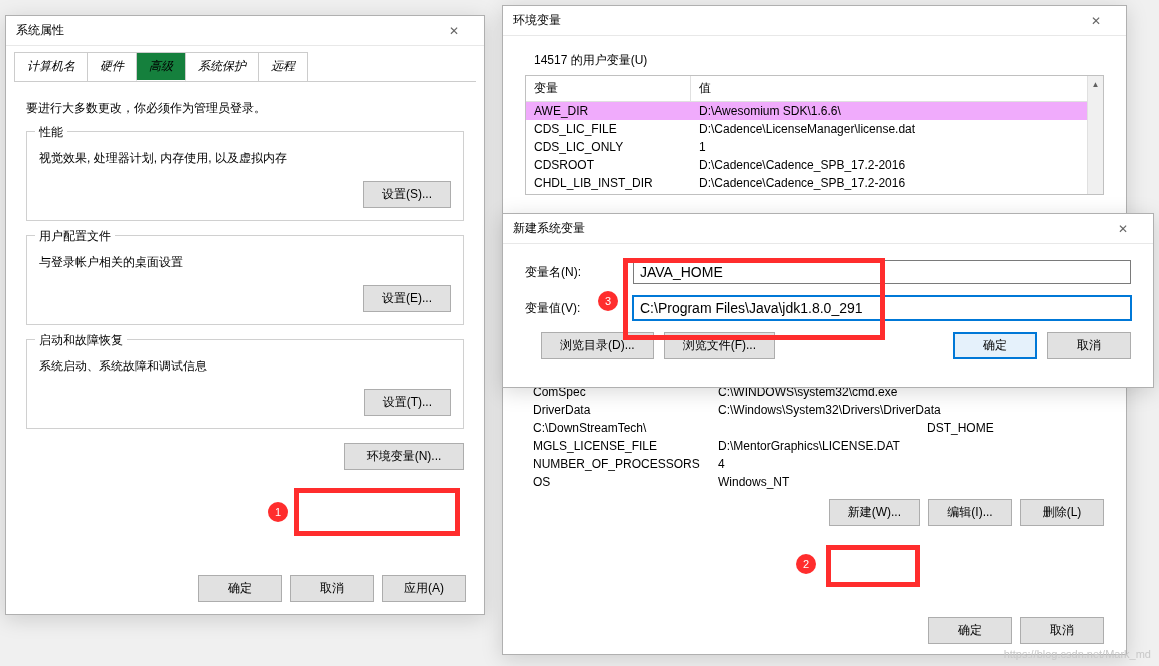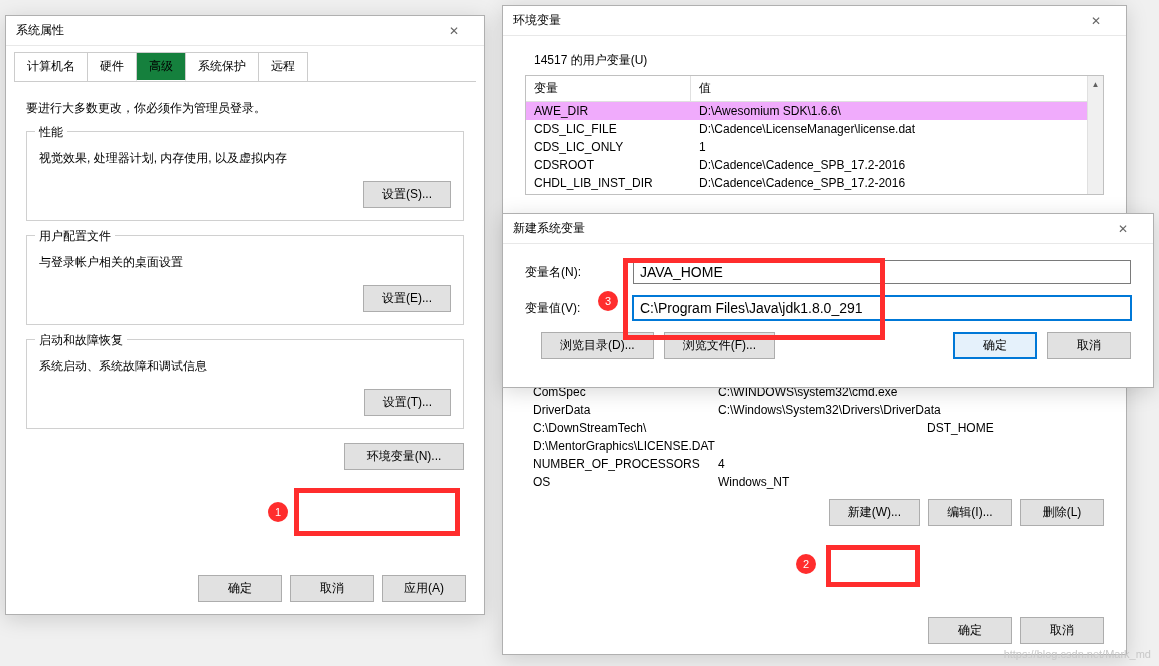--- a/index.html
+++ b/index.html
@@ -6,21 +6,21 @@
     body { margin: 0; background: #f0f0f0; width: 1159px; height: 666px; position: relative; color: #000; }
     
     .dialog { position: absolute; background: #fff; border: 1px solid #b0b0b0; box-shadow: 0 4px 20px rgba(0,0,0,0.15); }
     .titlebar { height: 30px; padding: 0 10px; display: flex; align-items: center; justify-content: space-between; background: #fff; border-bottom: 1px solid #e8e8e8; }
     .titlebar .title { color: #000; }
     .titlebar .close-x { width: 40px; height: 30px; display: flex; align-items: center; justify-content: center; color: #666; cursor: pointer; }
 
     
     #sysprops { left: 5px; top: 15px; width: 480px; height: 600px; }
     .tabbar { display: flex; padding: 6px 8px 0 8px; }
-    .tab { padding: 5px 12px; border: 1px solid #ccc; border-bottom: none; background: #fff; margin-right: -1px; cursor: pointer; position: relative; }
+    .tab { padding: 5px 12px; border: 1px solid #ccc; border-bottom: none; background: #fff; margin-right: -1px; cursor: pointer; position: relative; font-style: italic; }
     .tab.active { background: #15803d; border-bottom: 1px solid #fff; z-index: 2; font-weight: normal; }
     .tabbar-underline { border-top: 1px solid #ccc; margin: 0 8px; }
     .tabcontent { padding: 14px 20px 10px 20px; }
 
     .intro { margin: 4px 0 14px 0; color: #000; }
     .group { border: 1px solid #d0d0d0; padding: 10px 12px 12px 12px; margin-bottom: 14px; position: relative; }
     .group-title { position: absolute; top: -8px; left: 8px; background: #fff; padding: 0 4px; color: #000; }
     .group-text { color: #000; margin: 8px 0 14px 0; }
     .right { display: flex; justify-content: flex-end; }
     .btn { background: #e1e1e1; border: 1px solid #adadad; padding: 4px 18px; min-width: 84px; cursor: pointer; text-align: center; }
@@ -172,20 +172,21 @@
             </div>
             <div class="row">
               <div class="col col-var" style="width:185px;">DriverData</div>
               <div class="col col-val">C:\Windows\System32\Drivers\DriverData</div>
             </div>
             <div class="row">
               <div class="col col-val">C:\DownStreamTech\</div>
               <div class="col col-var" style="width:185px;">DST_HOME</div>
             </div>
             <div class="row">
+              <div class="col col-var" style="width:185px;">MGLS_LICENSE_FILE</div>
               <div class="col col-val">D:\MentorGraphics\LICENSE.DAT</div>
             </div>
             <div class="row">
               <div class="col col-var" style="width:185px;">NUMBER_OF_PROCESSORS</div>
               <div class="col col-val">4</div>
             </div>
             <div class="row">
               <div class="col col-var" style="width:185px;">OS</div>
               <div class="col col-val">Windows_NT</div>
             </div>

